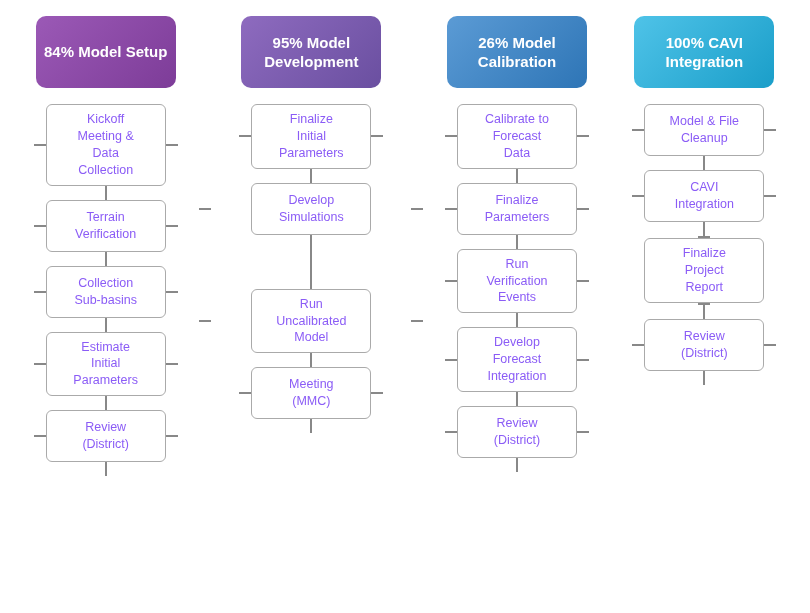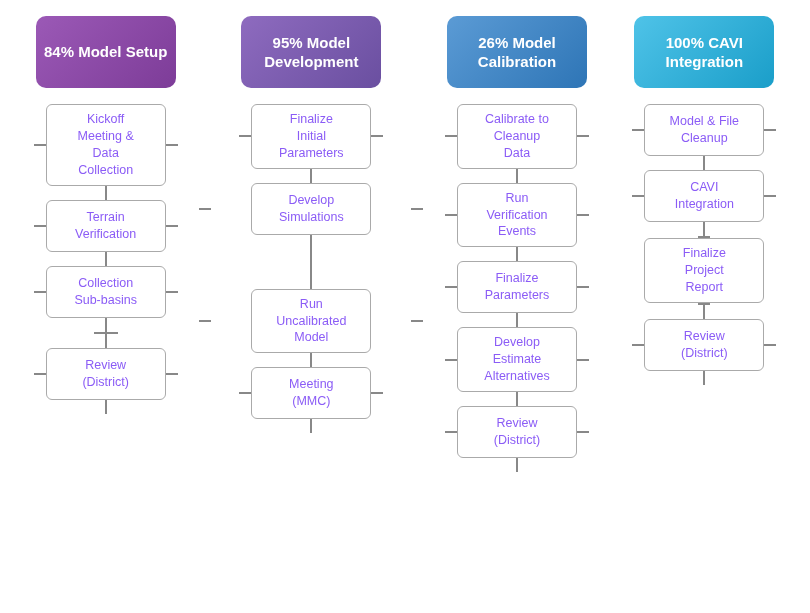--- a/index.html
+++ b/index.html
@@ -121,20 +121,21 @@
           <div class="task-box">Terrain Verification</div>
           <div class="connector-right"></div>
         </div>
         <div class="task-row" style="justify-content: center;">
           <div class="connector-left"></div>
           <div class="task-box">Collection Sub-basins</div>
           <div class="connector-right"></div>
         </div>
         <div class="task-row" style="justify-content: center;">
           <div class="connector-left"></div>
+          <div class="task-box">Estimate Initial Parameters</div>
           <div class="connector-right"></div>
         </div>
         <div class="task-row" style="justify-content: center;">
           <div class="connector-left"></div>
           <div class="task-box">Review (District)</div>
           <div class="connector-right"></div>
         </div>
       </div>
     </div>
     <div class="column">
@@ -162,36 +163,36 @@
           <div class="connector-right"></div>
         </div>
       </div>
     </div>
     <div class="column">
       <div class="column-header col3-header">26% Model Calibration</div>
       <div class="column-body">
         <div class="column-line"></div>
         <div class="task-row" style="justify-content: center;">
           <div class="connector-left"></div>
-          <div class="task-box">Calibrate to Cleanup Data</div>
+          <div class="task-box">Calibrate to Forecast Data</div>
+          <div class="connector-right"></div>
+        </div>
+        <div class="task-row" style="justify-content: center;">
+          <div class="connector-left"></div>
+          <div class="task-box">Finalize Parameters</div>
           <div class="connector-right"></div>
         </div>
         <div class="task-row" style="justify-content: center;">
           <div class="connector-left"></div>
           <div class="task-box">Run Verification Events</div>
           <div class="connector-right"></div>
         </div>
         <div class="task-row" style="justify-content: center;">
           <div class="connector-left"></div>
-          <div class="task-box">Finalize Parameters</div>
-          <div class="connector-right"></div>
-        </div>
-        <div class="task-row" style="justify-content: center;">
-          <div class="connector-left"></div>
-          <div class="task-box">Develop Estimate Alternatives</div>
+          <div class="task-box">Develop Forecast Integration</div>
           <div class="connector-right"></div>
         </div>
         <div class="task-row" style="justify-content: center;">
           <div class="connector-left"></div>
           <div class="task-box">Review (District)</div>
           <div class="connector-right"></div>
         </div>
       </div>
     </div>
     <div class="column">

